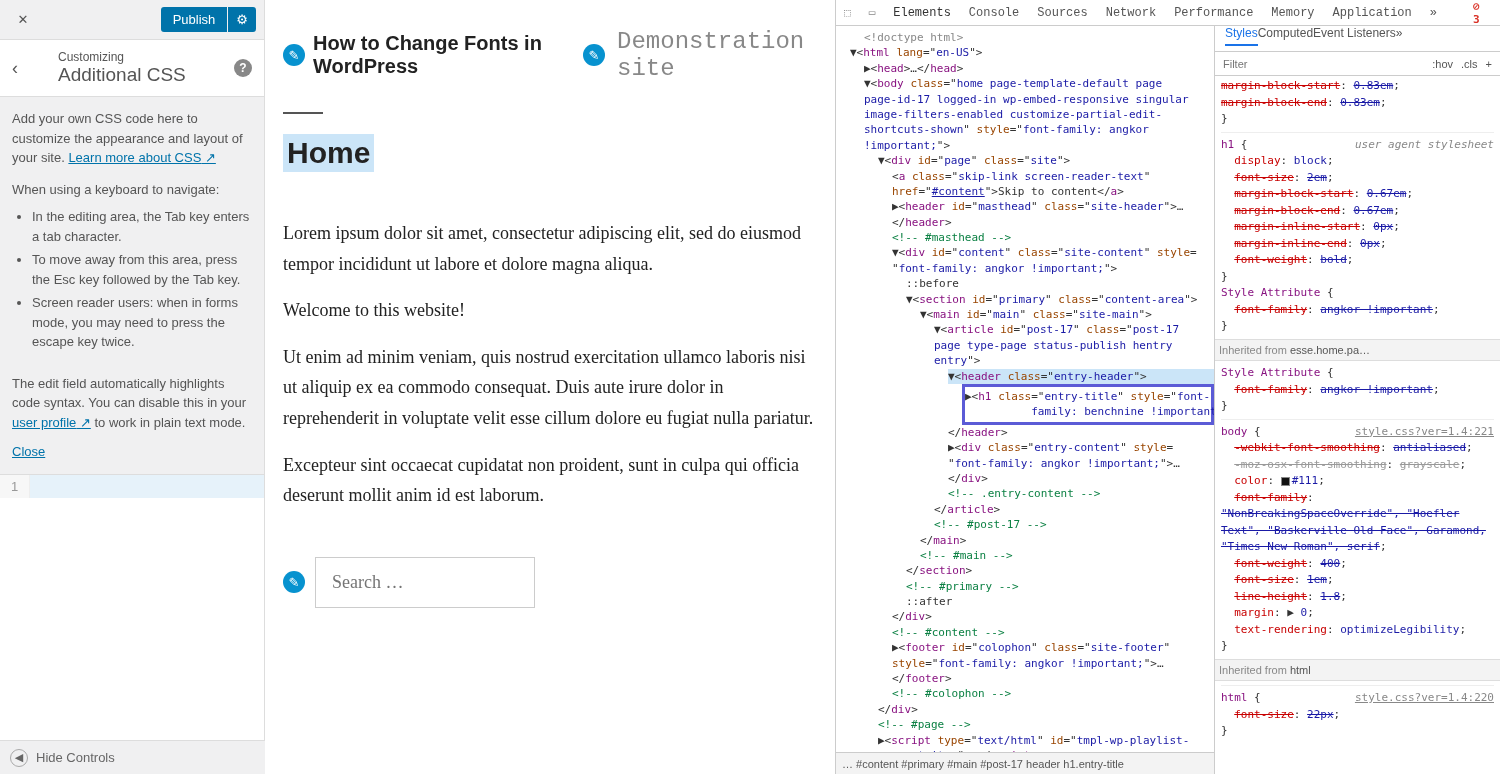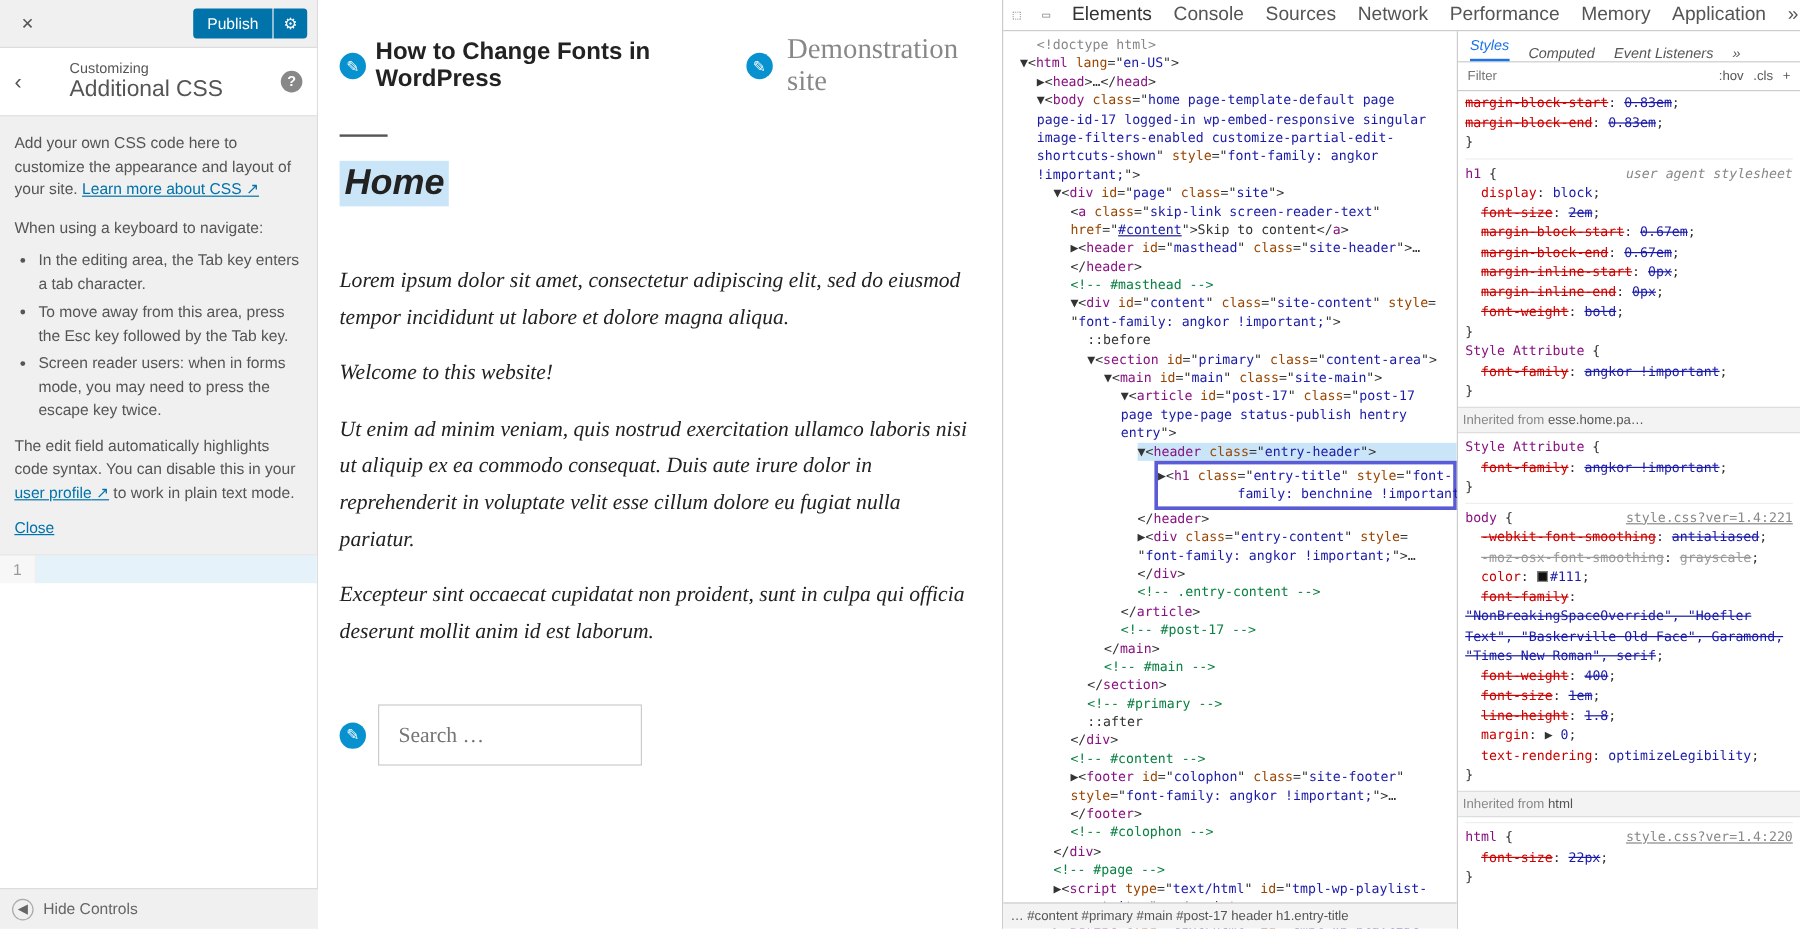--- a/index.html
+++ b/index.html
@@ -28,50 +28,50 @@
 .wp-editor .lineno { width: 30px; text-align: center; color: #999; padding: 4px 0; border-right: 1px solid #eee; background: #f7f7f7; }
 .wp-editor .code { flex: 1; padding: 4px 6px; background: #e6f2fa; min-height: 18px; }
 .wp-hide { position: absolute; bottom: 0; left: 0; width: 265px; height: 34px; border-top: 1px solid #ddd; background: #f0f0f1; display: flex; align-items: center; padding: 0 10px; color: #666; font-size: 13px; cursor: pointer; }
 .wp-hide-icon { width: 18px; height: 18px; border: 1px solid #aaa; border-radius: 50%; margin-right: 8px; display: flex; align-items: center; justify-content: center; font-size: 11px; }
 
 
 .site-preview { position: absolute; left: 265px; top: 0; width: 570px; height: 774px; background: #fff; overflow: hidden; }
 .sp-header { padding: 28px 18px 10px 18px; display: flex; align-items: center; gap: 8px; }
 .sp-edit-icon { width: 22px; height: 22px; border-radius: 50%; background: #0792cf; display: inline-flex; align-items: center; justify-content: center; color: #fff; font-size: 13px; flex-shrink: 0; }
 .sp-title-1 { font-family: Arial, sans-serif; font-weight: 700; font-size: 20px; color: #222; }
-.sp-title-2 { font-family: Liberation Serif, serif; font-size: 24px; color: #888; margin-left: 4px; }
-.sp-content { padding: 10px 18px; font-family: Georgia, serif; font-style: italic; }
+.sp-title-2 { font-family: Liberation Mono, monospace; font-size: 24px; color: #888; margin-left: 4px; }
+.sp-content { padding: 10px 18px; font-family: Georgia, serif; }
 .sp-hr { width: 40px; height: 2px; background: #555; margin: 10px 0 20px 0; }
 .sp-home { display: inline-block; font-family: Arial, sans-serif; font-weight: 700; font-size: 30px; color: #222; background: #cbe5f8; padding: 2px 4px; margin-bottom: 30px; }
 .sp-content p { font-size: 18px; color: #222; line-height: 1.7; margin: 16px 0; }
 .sp-search-row { display: flex; align-items: center; padding: 0 18px; gap: 10px; margin-top: 20px; }
 .sp-search { font-family: Georgia, serif; font-size: 18px; padding: 14px 16px; border: 1px solid #ccc; width: 220px; color: #888; }
 
 
 .devtools { position: absolute; left: 835px; top: 0; right: 0; height: 774px; border-left: 1px solid #ccc; background: #fff; font-family: Menlo, Consolas, monospace; font-size: 11px; }
 .dt-top { height: 26px; border-bottom: 1px solid #ccc; display: flex; align-items: center; padding: 0 8px; gap: 18px; color: #555; }
 .dt-top .icon { color: #888; cursor: pointer; }
-.dt-top .tab { cursor: pointer; font-family: Liberation Sans, sans-serif; font-size: 16px; }
+.dt-top .tab { cursor: pointer; font-family: Liberation Mono, monospace; font-size: 12px; }
 .dt-top .tab.active { color: #333; }
 .dt-top .spacer { flex: 1; }
 .dt-top .err { color: #d93025; font-weight: bold; }
 .dt-body { display: flex; height: calc(100% - 26px); }
 .dt-dom { width: 379px; border-right: 1px solid #ccc; overflow: hidden; position: relative; }
 .dt-dom-inner { padding: 4px 0; line-height: 1.4; color: #333; white-space: pre; }
 .dt-dom-inner .t { color: #881280; }
 .dt-dom-inner .a { color: #994500; }
 .dt-dom-inner .v { color: #1a1aa6; }
 .dt-dom-inner .c { color: #0b8043; }
 .dt-dom-inner .hl { background: #cbe5f8; display: block; }
 .dt-dom-inner .gutter { color: #888; }
 .dt-dom-inner .box { border: 3px solid #5b5bd6; padding: 2px 0; display: block; }
 .dt-crumbs { position: absolute; bottom: 0; left: 0; right: 0; height: 22px; border-top: 1px solid #ccc; background: #f3f3f3; font-family: -apple-system, Arial, sans-serif; font-size: 11px; color: #555; display: flex; align-items: center; padding: 0 6px; overflow: hidden; white-space: nowrap; }
 
 .dt-styles { flex: 1; display: flex; flex-direction: column; overflow: hidden; }
-.dt-styles-tabs { height: 26px; border-bottom: 1px solid #ccc; display: flex; align-items: flex-end; gap: 16px; padding: 0 10px; font-family: -apple-system, Arial, sans-serif; font-size: 12px; color: #555; font-style: italic; }
+.dt-styles-tabs { height: 26px; border-bottom: 1px solid #ccc; display: flex; align-items: flex-start; gap: 0; padding: 0 10px; font-family: -apple-system, Arial, sans-serif; font-size: 12px; color: #555; }
 .dt-styles-tabs .active { color: #1a73e8; border-bottom: 2px solid #1a73e8; padding-bottom: 4px; }
 .dt-filter-row { height: 24px; border-bottom: 1px solid #ccc; display: flex; align-items: center; padding: 0 8px; color: #888; font-family: -apple-system, Arial, sans-serif; font-size: 11px; }
 .dt-filter-row input { border: none; outline: none; flex: 1; font-size: 11px; color: #888; }
 .dt-filter-row .tog { margin-left: 8px; color: #555; cursor: pointer; }
 .dt-rules { flex: 1; overflow: hidden; padding: 2px 6px; line-height: 1.5; }
 .dt-rules .sel { color: #881280; }
 .dt-rules .p { color: #c80000; }
 .dt-rules .val { color: #1a1aa6; }
 .dt-rules .link { color: #888; float: right; text-decoration: underline; }
 .dt-rules .strike { text-decoration: line-through; }
@@ -100,21 +100,21 @@
   </div>
   <div class="wp-desc">
     <span>Add your own CSS code here to customize the appearance and layout of your site.</span>
     <a><span>Learn more about CSS</span> ↗</a>
     <p style="margin-top:12px">When using a keyboard to navigate:</p>
     <ul>
       <li>In the editing area, the Tab key enters a tab character.</li>
       <li>To move away from this area, press the Esc key followed by the Tab key.</li>
       <li>Screen reader users: when in forms mode, you may need to press the escape key twice.</li>
     </ul>
-    <p style="margin-top:10px">
+    <p style="margin-top:22px">
       <span>The edit field automatically highlights code syntax. You can disable this in your </span><a><span>user profile</span> ↗</a><span> to work in plain text mode.</span>
     </p>
     <span class="close-link">Close</span>
   </div>
   <div class="wp-editor">
     <div class="line">
       <div class="lineno">1</div>
       <div class="code"></div>
     </div>
   </div>

